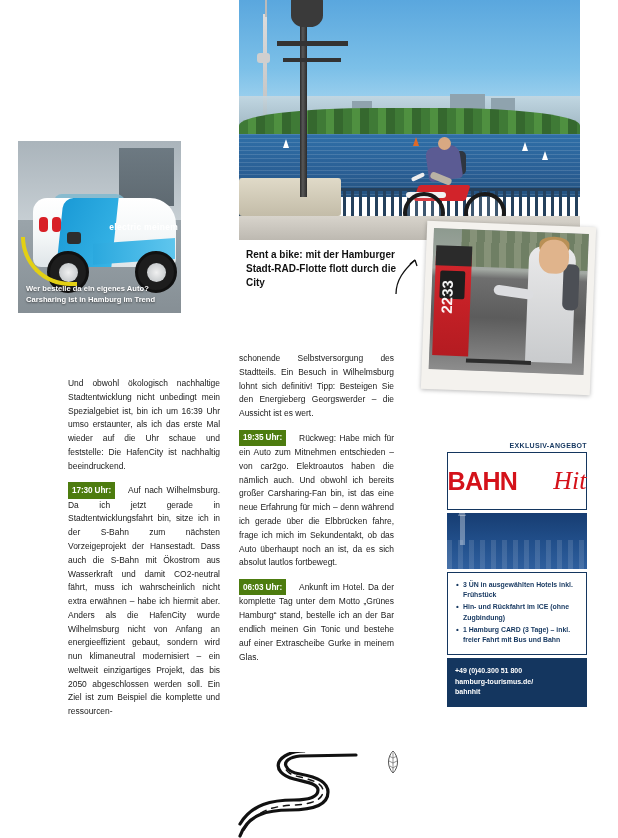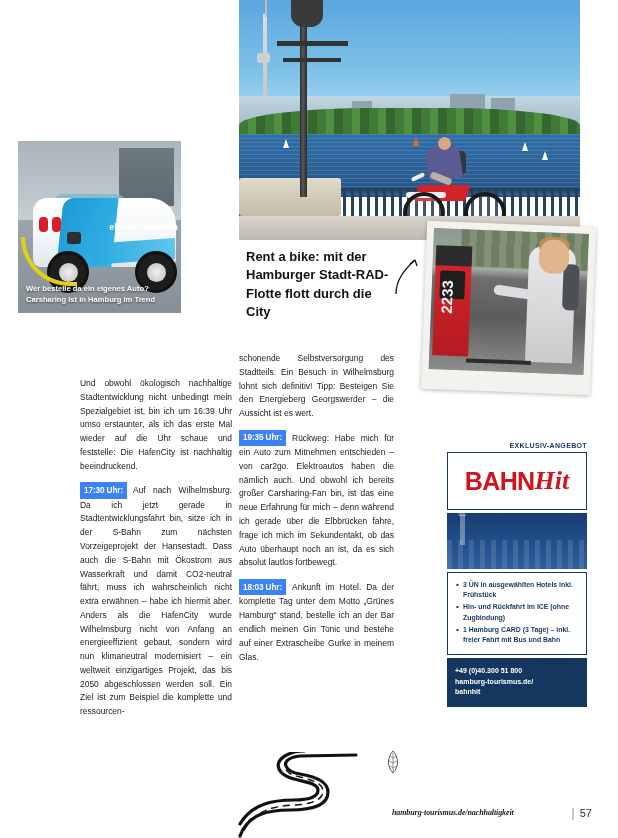--- a/index.html
+++ b/index.html
@@ -139,52 +139,52 @@
     background:#b99056;border-radius:50% 50% 20% 20%;}
   .pol-pack{position:absolute;right:5%;top:22%;width:16px;height:46px;
     background:#4c4f55;border-radius:6px;}
   .pol-arm{position:absolute;right:34%;top:40%;width:40px;height:10px;
     background:#dcdde0;border-radius:5px;transform:rotate(6deg);}
   .pol-rail{position:absolute;left:24%;bottom:6%;width:42%;height:4px;background:#2c2c2c;}
 
   
   .cap-bike{
     position:absolute;left:246px;top:248px;width:152px;
-    font-size:13px;font-weight:700;line-height:1.42;color:#111;
+    font-size:10px;font-weight:700;line-height:1.42;color:#111;
   }
   .arrow-svg{position:absolute;left:388px;top:250px;width:42px;height:46px;}
 
   
   .col{position:absolute;font-size:8.45px;line-height:1.63;color:#1a1a1a;
     text-align:justify;text-justify:inter-word;hyphens:manual;}
-  .col1{left:80px;top:377px;width:152px;}
+  .col1{left:68px;top:377px;width:152px;}
   .col2{left:239px;top:352px;width:155px;}
   .col p{margin:0 0 9px 0;}
   .time-tag{
-    display:inline-block;background:#3b82f6;color:#fff;font-weight:700;
-    font-size:8.2px;padding:1.5px 4px 1.5px 4px;margin-right:6px;
+    display:inline-block;background:#4d7c0f;color:#fff;font-weight:700;
+    font-size:8.2px;padding:1.5px 4px 1.5px 4px;margin-right:13px;
     letter-spacing:-.1px;vertical-align:baseline;
   }
 
   
   .ad{
     position:absolute;left:447px;top:452px;width:140px;
   }
   .ad-label{
     position:absolute;left:447px;top:442px;width:140px;text-align:right;
     font-size:7px;font-weight:700;letter-spacing:.35px;color:#14365f;
   }
   .ad-logo{
     border:1.6px solid #14365f;background:#fff;height:58px;
     display:flex;align-items:center;justify-content:center;box-sizing:border-box;
   }
   .logo-txt{font-size:25px;font-weight:800;color:#d4121a;letter-spacing:-.6px;
     font-family:"Liberation Sans",sans-serif;}
-  .logo-hit{font-family:"Liberation Serif",serif;font-style:italic;font-weight:700;
-    font-size:26px;color:#d4121a;}
+  .logo-hit{font-family:"Liberation Serif",serif;font-style:italic;font-weight:400;
+    font-size:26px;color:#d4121a;padding-left:36px;}
   .ad-price{
     position:relative;height:56px;margin-top:3px;overflow:hidden;
     background:linear-gradient(#173d72,#22508c 55%,#2f5f9e);
   }
   .skyline{position:absolute;left:0;bottom:0;width:100%;height:52%;
     background:repeating-linear-gradient(90deg,rgba(255,255,255,.12) 0 5px,transparent 5px 11px);}
   .spire{position:absolute;left:9%;bottom:42%;width:5px;height:30px;
     background:rgba(255,255,255,.35);}
   .spire:after{content:"";position:absolute;left:-2px;top:-9px;width:0;height:0;
     border-left:4.5px solid transparent;border-right:4.5px solid transparent;
@@ -306,21 +306,21 @@
   </svg>
 
   <div class="col col1">
     <p><span>Und obwohl ökologisch nachhaltige Stadtentwicklung nicht unbedingt mein Spezialgebiet ist, bin ich um 16:39 Uhr umso erstaunter, als ich das erste Mal wieder auf die Uhr schaue und feststelle: Die HafenCity ist nachhaltig beeindruckend.</span></p>
     <p><span class="time-tag">17:30 Uhr:</span><span>Auf nach Wilhelmsburg. Da ich jetzt gerade in Stadtentwicklungsfahrt bin, sitze ich in der S-Bahn zum nächsten Vorzeigeprojekt der Hansestadt. Dass auch die S-Bahn mit Ökostrom aus Wasserkraft und damit CO2-neutral fährt, muss ich wahrscheinlich nicht extra erwähnen – habe ich hiermit aber. Anders als die HafenCity wurde Wilhelmsburg nicht von Anfang an energieeffizient gebaut, sondern wird nun klimaneutral modernisiert – ein weltweit einzigartiges Projekt, das bis 2050 abgeschlossen werden soll. Ein Ziel ist zum Beispiel die komplette und ressourcen-</span></p>
   </div>
 
   <div class="col col2">
     <p><span>schonende Selbstversorgung des Stadtteils. Ein Besuch in Wilhelmsburg lohnt sich definitiv! Tipp: Besteigen Sie den Energieberg Georgswerder – die Aussicht ist es wert.</span></p>
     <p><span class="time-tag">19:35 Uhr:</span><span>Rückweg: Habe mich für ein Auto zum Mitnehmen entschieden – von car2go. Elektroautos haben die nämlich auch. Und obwohl ich bereits großer Carsharing-Fan bin, ist das eine neue Erfahrung für mich – denn während ich gerade über die Elbbrücken fahre, frage ich mich im Sekundentakt, ob das Auto überhaupt noch an ist, da es sich absolut lautlos fortbewegt.</span></p>
-    <p><span class="time-tag">18:03 Uhr:</span><span>Ankunft im Hotel. Da der komplette Tag unter dem Motto „Grünes Hamburg“ stand, bestelle ich an der Bar endlich meinen Gin Tonic und bestehe auf einer Extrascheibe Gurke in meinem Glas.</span></p>
+    <p><span class="time-tag">06:03 Uhr:</span><span>Ankunft im Hotel. Da der komplette Tag unter dem Motto „Grünes Hamburg“ stand, bestelle ich an der Bar endlich meinen Gin Tonic und bestehe auf einer Extrascheibe Gurke in meinem Glas.</span></p>
   </div>
 
   <svg class="leaf" viewBox="0 0 16 24">
     <path d="M8 1 C 14 7, 14 17, 8 23 C 2 17, 2 7, 8 1 Z" fill="none" stroke="#555" stroke-width="1"></path>
     <path d="M8 3 L 8 22 M8 8 L 4 6 M8 8 L 12 6 M8 13 L 4 11 M8 13 L 12 11 M8 18 L 5 16 M8 18 L 11 16" stroke="#666" stroke-width=".7" fill="none"></path>
   </svg>
   <svg class="road" viewBox="0 0 175 86">
     <path d="M2 84 C 10 62, 30 58, 52 58 C 78 58, 90 52, 90 40 C 90 28, 74 24, 62 22 C 55 21, 50 19, 48 14 C 46 9, 52 5, 62 4 L 118 3" fill="none" stroke="#111" stroke-width="3.2" stroke-linecap="round"></path>
     <path d="M2 72 C 14 52, 34 48, 56 48 C 74 48, 80 44, 80 38 C 80 31, 66 30, 56 27 C 44 24, 38 17, 41 10 C 44 4, 54 -1, 66 -1" fill="none" stroke="#111" stroke-width="3.2" stroke-linecap="round"></path>
     <path d="M6 78 C 18 58, 36 54, 56 53 C 76 52, 85 47, 85 39 C 85 30, 70 27, 58 24 C 50 22, 45 16, 47 11" fill="none" stroke="#111" stroke-width="1.5" stroke-dasharray="6 6" stroke-linecap="round"></path>
@@ -343,19 +343,14 @@
         <li>1 Hamburg CARD (3 Tage) – inkl. freier Fahrt mit Bus und Bahn</li>
       </ul>
     </div>
     <div class="ad-contact">
       <div>+49 (0)40.300 51 800</div>
       <div>hamburg-tourismus.de/</div>
       <div>bahnhit</div>
     </div>
   </div>
 
-  <div class="footer">
-    <span class="footer-url">hamburg-tourismus.de/nachhaltigkeit</span>
-    <span class="footer-sep">|</span>
-    <span class="footer-pg">57</span>
-  </div>
 
 </div>
 
 </body></html>

